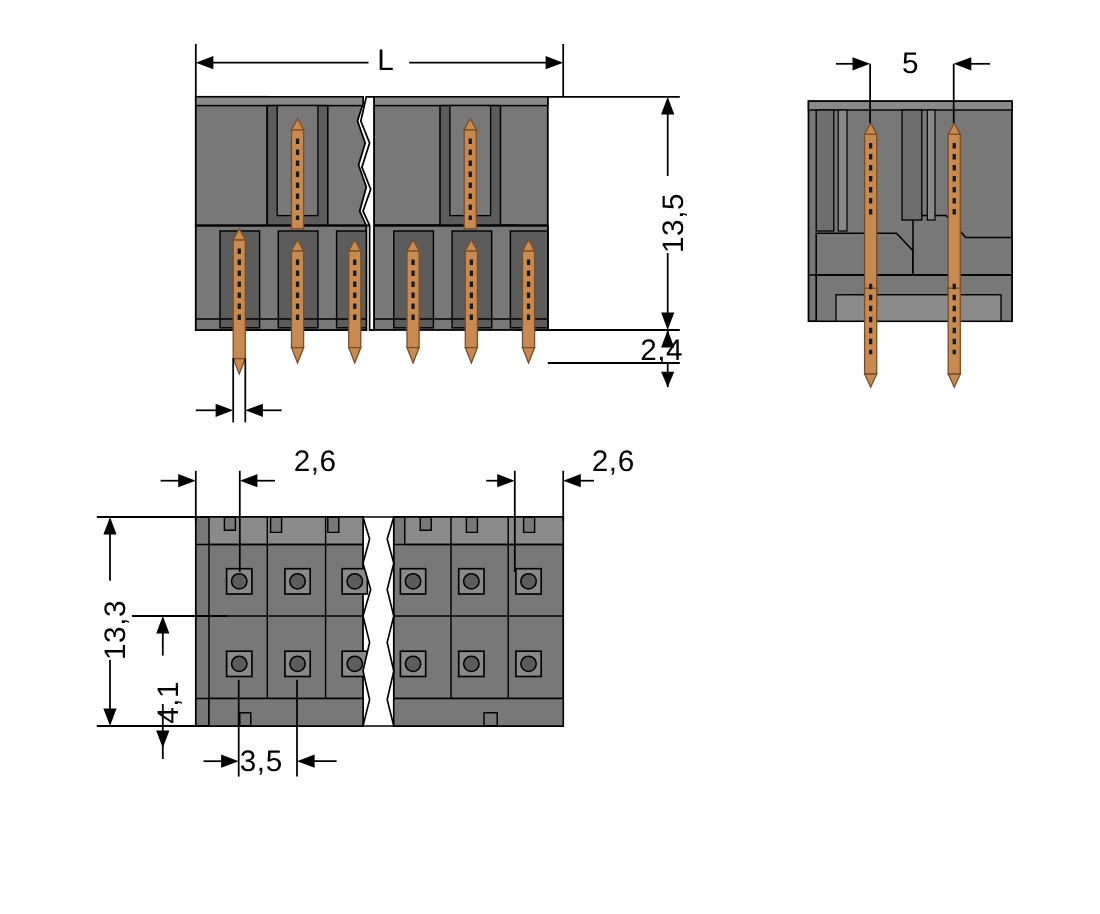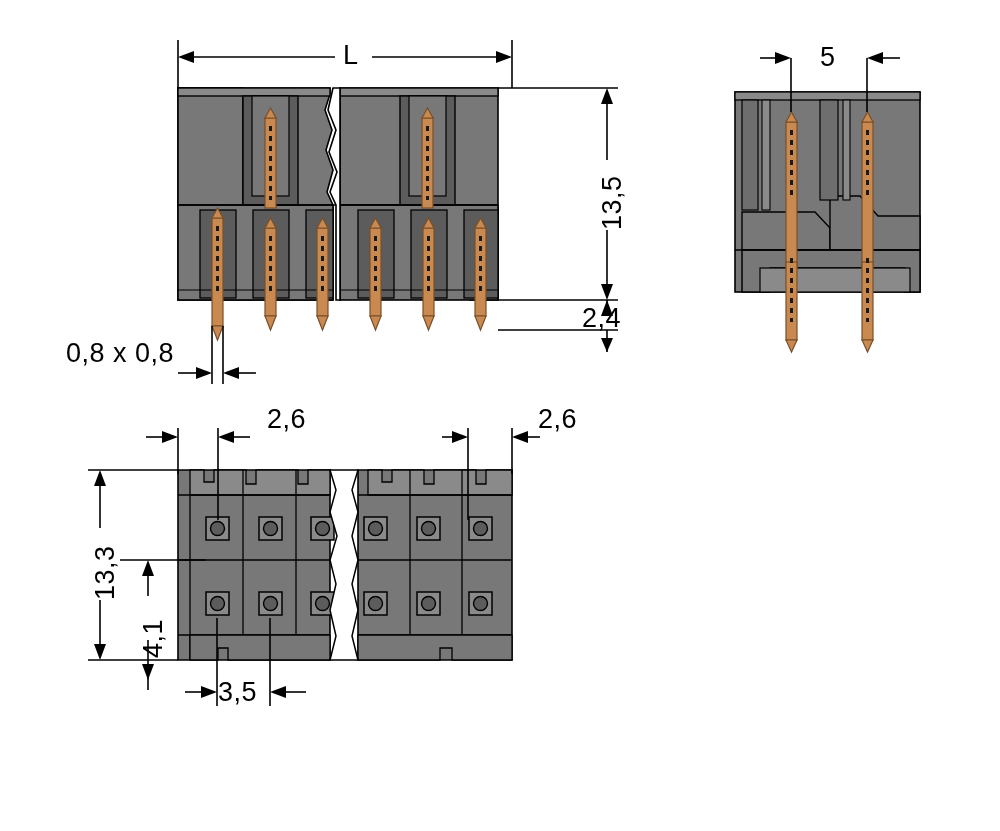--- a/index.html
+++ b/index.html
@@ -283,21 +283,20 @@
       <path d="M270,692 L286,686 L286,698 Z" fill="#000000" stroke="none"></path>
     </g>
   </svg>
 
   <div class="dim-label" style="left:343px; top:40px;">L</div>
 
   <div class="dim-label vert" style="left:597px; top:230px;">13,5</div>
 
   <div class="dim-label" style="left:582px; top:303px;">2,4</div>
 
-  <div class="dim-label" style="left:66px; top:338px;">0,8 x 0,8</div>
 
   <div class="dim-label" style="left:820px; top:42px;">5</div>
 
   <div class="dim-label" style="left:267px; top:404px;">2,6</div>
 
   <div class="dim-label" style="left:538px; top:404px;">2,6</div>
 
   <div class="dim-label vert" style="left:90px; top:600px;">13,3</div>
 
   <div class="dim-label vert" style="left:138px; top:658px;">4,1</div>

